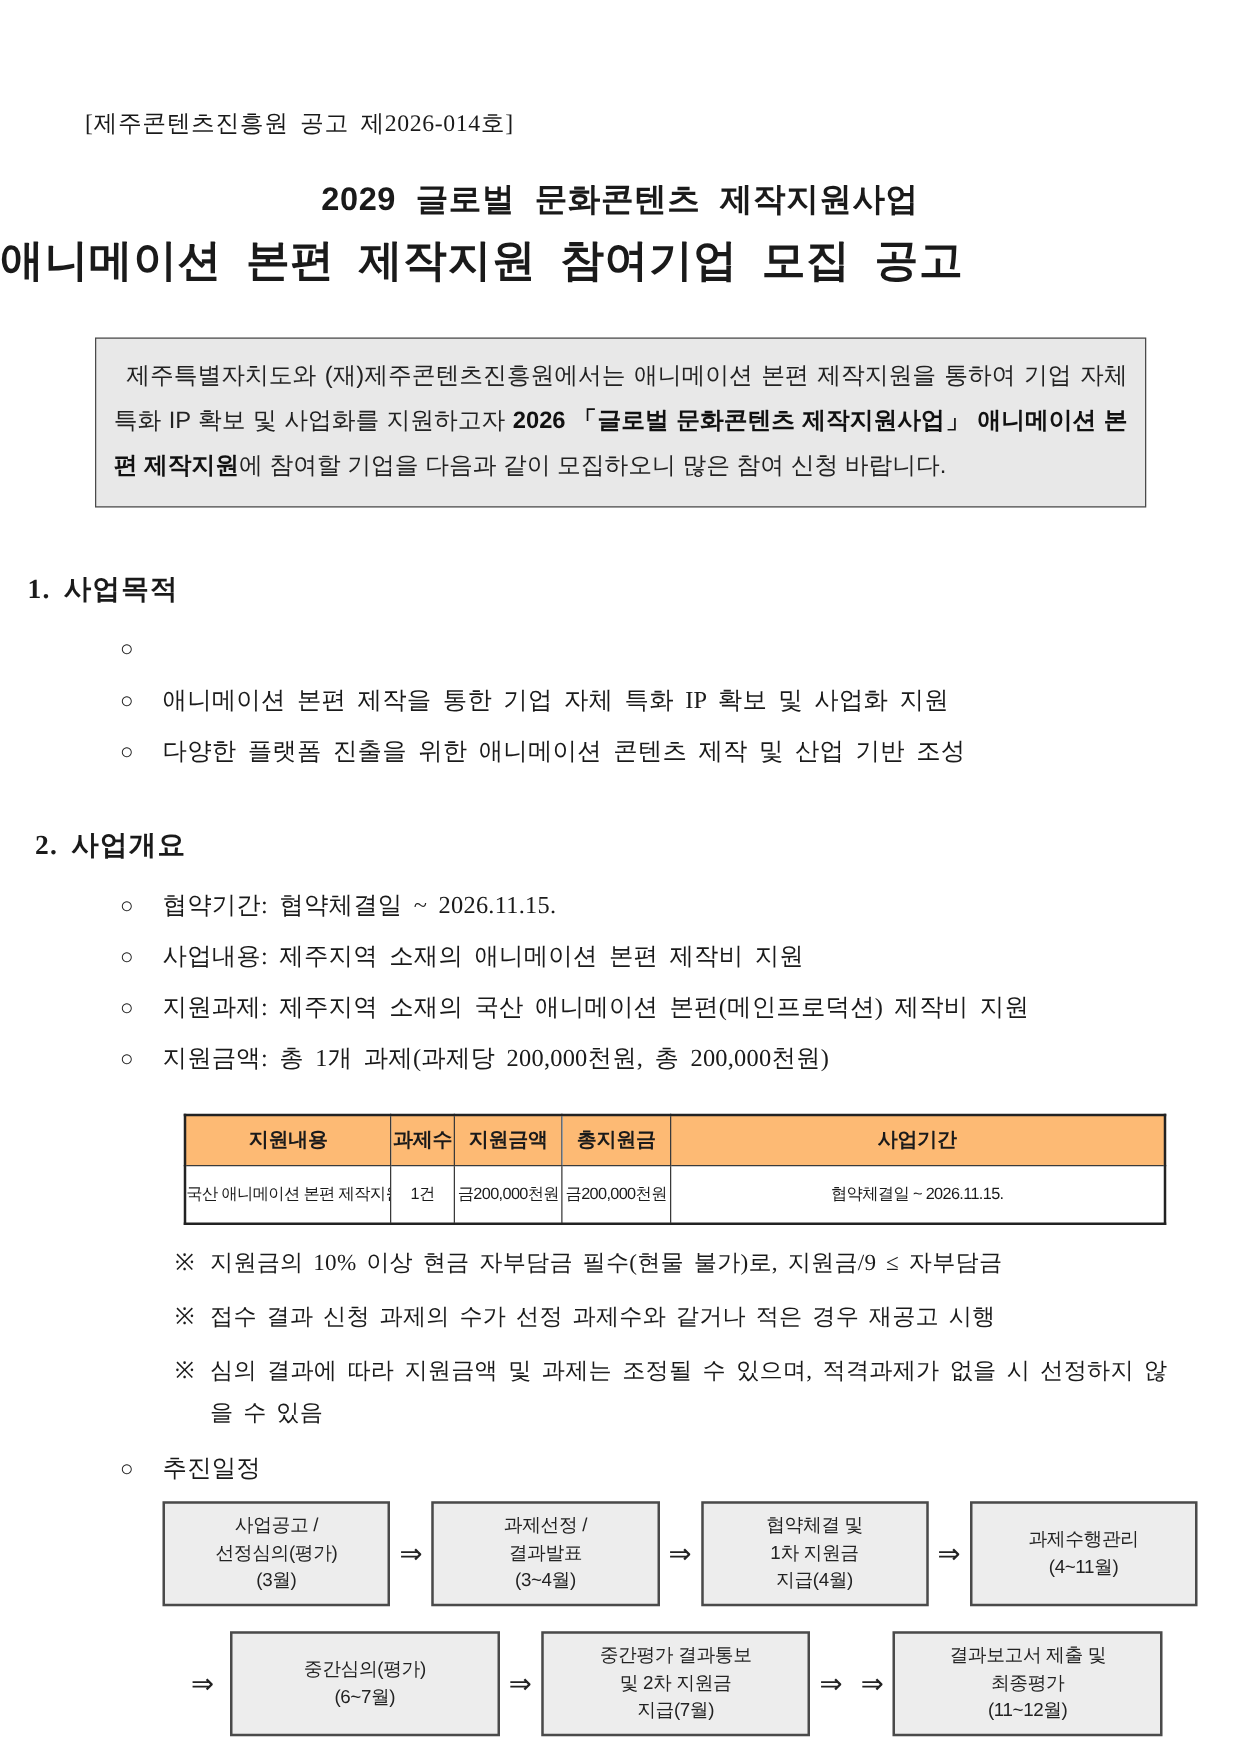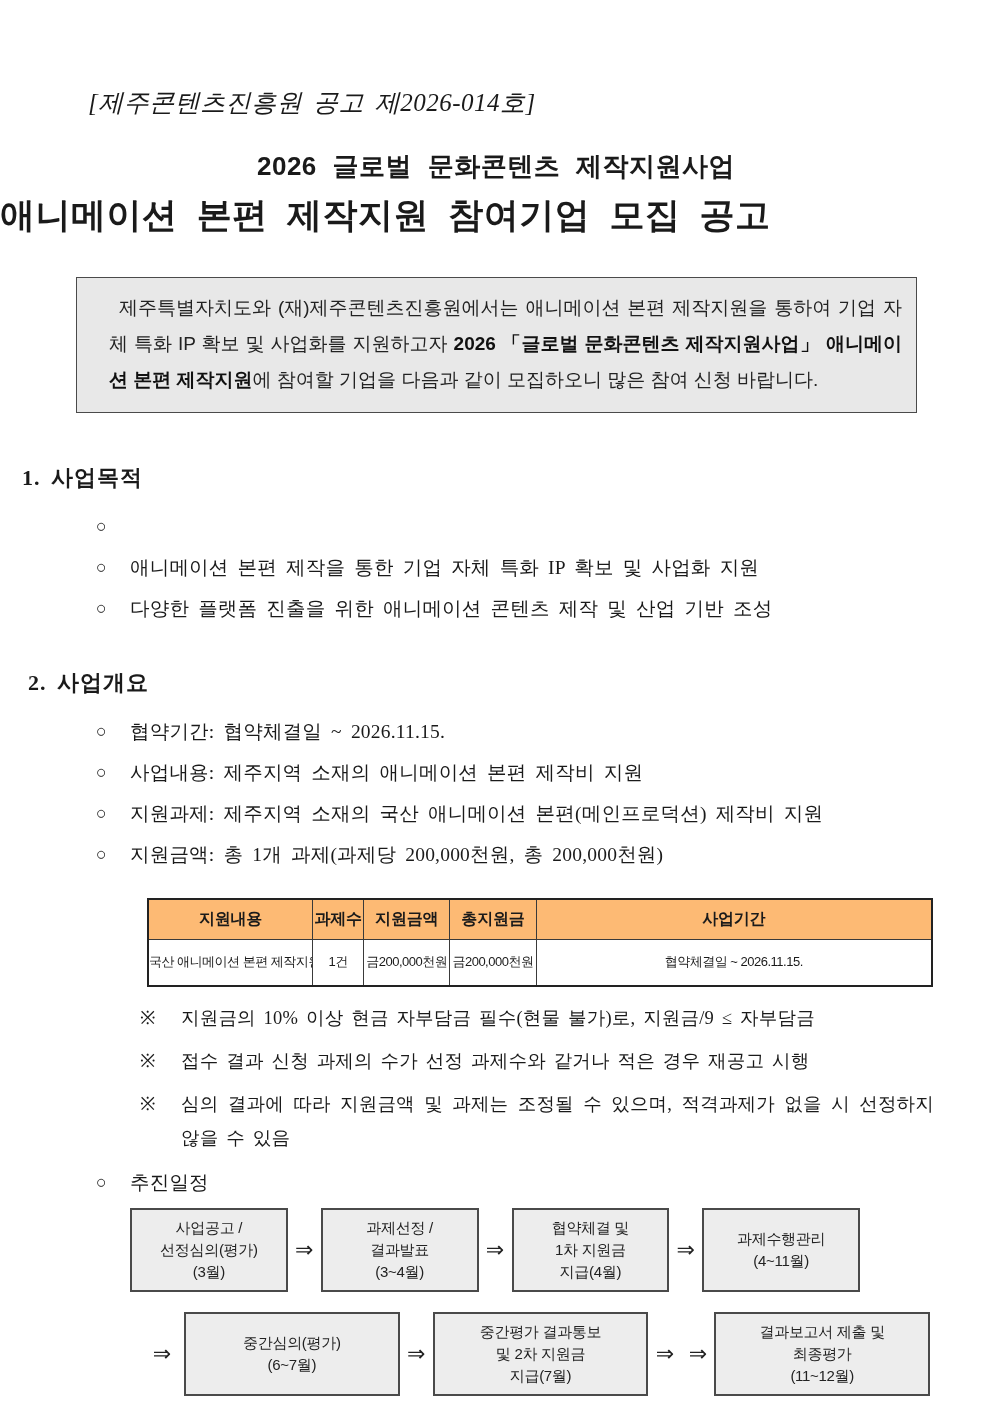--- a/index.html
+++ b/index.html
@@ -6,40 +6,40 @@
   html, body { background: #ffffff; }
   body {
     width: 992px; height: 1403px;
     position: relative; overflow: hidden;
     font-family: "Liberation Serif", serif;
     color: #1a1a1a;
   }
   .page { width: 992px; height: 1403px; position: relative; }
 
   .notice-number {
-    margin: 86px 0 0 88px;
-    font-size: 25px; letter-spacing: 0.5px; word-spacing: 4px; font-style: italic;
+    margin: 86px 0 0 68px;
+    font-size: 19px; letter-spacing: 0.5px; word-spacing: 4px;
   }
 
   .title-1 {
     margin-top: 30px; text-align: center;
     font-family: "Liberation Sans", sans-serif;
     font-weight: 900; font-size: 26px; word-spacing: 8px; letter-spacing: 0.5px;
   }
   .title-2 {
     margin-top: 8px; text-align: left;
     font-family: "Liberation Sans", sans-serif;
     font-weight: 900; font-size: 35px; word-spacing: 9px; letter-spacing: 0.5px;
   }
 
   .intro-box {
     margin: 38px 75px 0 76px;
     background: #e8e8e8;
     border: 1px solid #4a4a4a;
-    padding: 12px 14px 14px 32px;
+    padding: 12px 14px 14px 14px;
     font-family: "Liberation Sans", sans-serif;
     font-size: 19px; line-height: 36px;
     text-align: justify; word-break: break-all;
     text-indent: 10px; color: #222;
   }
   .intro-box .b { font-weight: bold; color: #111; }
 
   .sec-heading {
     margin-left: 68px; font-size: 22px; font-weight: bold;
     letter-spacing: 1px; word-spacing: 4px;
@@ -82,28 +82,28 @@
 
   .note {
     margin-left: 140px; margin-right: 58px;
     margin-top: 9px;
     font-size: 18.5px; line-height: 34px;
     word-spacing: 3px; letter-spacing: 0.2px;
     display: flex;
   }
   .first-note { margin-top: 14px; }
   .note .nsym { width: 28px; flex: 0 0 28px; }
-  .note .ntext { text-align: justify; word-break: break-all; margin-left: 13px; }
+  .note .ntext { text-align: justify; word-break: break-all; }
 
   .schedule-bullet { margin-top: 14px; }
 
   .flow-row {
     display: flex; align-items: stretch;
   }
-  .flow-row-1 { margin: 12px 0 0 130px; width: 730px; }
+  .flow-row-1 { margin: 12px 0 0 130px; width: 828px; }
   .flow-row-2 { margin: 20px 0 0 140px; width: 790px; }
   .flow-box {
     flex: 1 1 0;
     background: #ededed;
     border: 2px solid #4a4a4a;
     display: flex; flex-direction: column; justify-content: center;
     text-align: center;
     font-family: "Liberation Sans", sans-serif;
     font-size: 15px; line-height: 22px;
     padding: 7px 2px; min-height: 77px;
@@ -117,21 +117,21 @@
   }
   .flow-arrow.leading { flex: 0 0 44px; }
 </style>
 </head>
 <body>
 
 <div class="page">
 
   <div class="notice-number">[제주콘텐츠진흥원 공고 제2026-014호]</div>
 
-  <div class="title-1">2026 글로벌 문화콘텐츠 제작지원사업</div>
+  <div class="title-1">2029 글로벌 문화콘텐츠 제작지원사업</div>
   <div class="title-2">애니메이션 본편 제작지원 참여기업 모집 공고</div>
 
   <div class="intro-box"><span>제주특별자치도와 (재)제주콘텐츠진흥원에서는 애니메이션 본편 제작지원을 통하여 기업 자체 특화 IP 확보 및 사업화를 지원하고자 </span><span class="b">2026 「글로벌 문화콘텐츠 제작지원사업」 애니메이션 본편 제작지원</span><span>에 참여할 기업을 다음과 같이 모집하오니 많은 참여 신청 바랍니다.</span></div>
 
   <div class="sec-heading sec1-heading">1. 사업목적</div>
 
   <div class="bullet first-bullet">
     <span class="bsym">○</span>
   </div>
   <div class="bullet bullet-gap">

